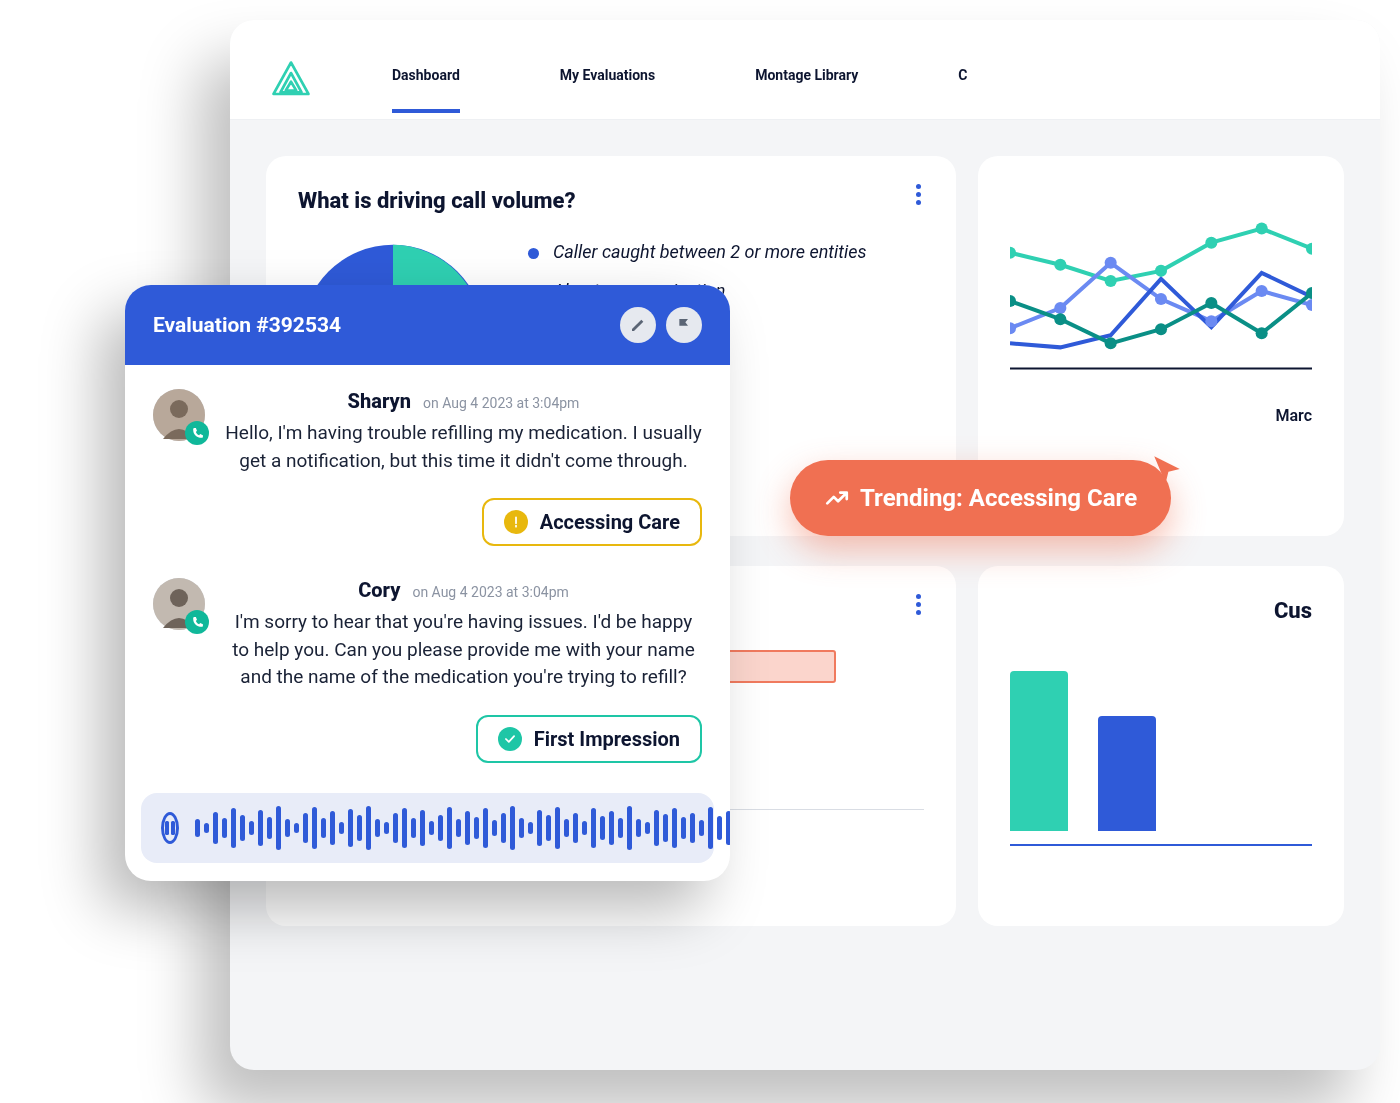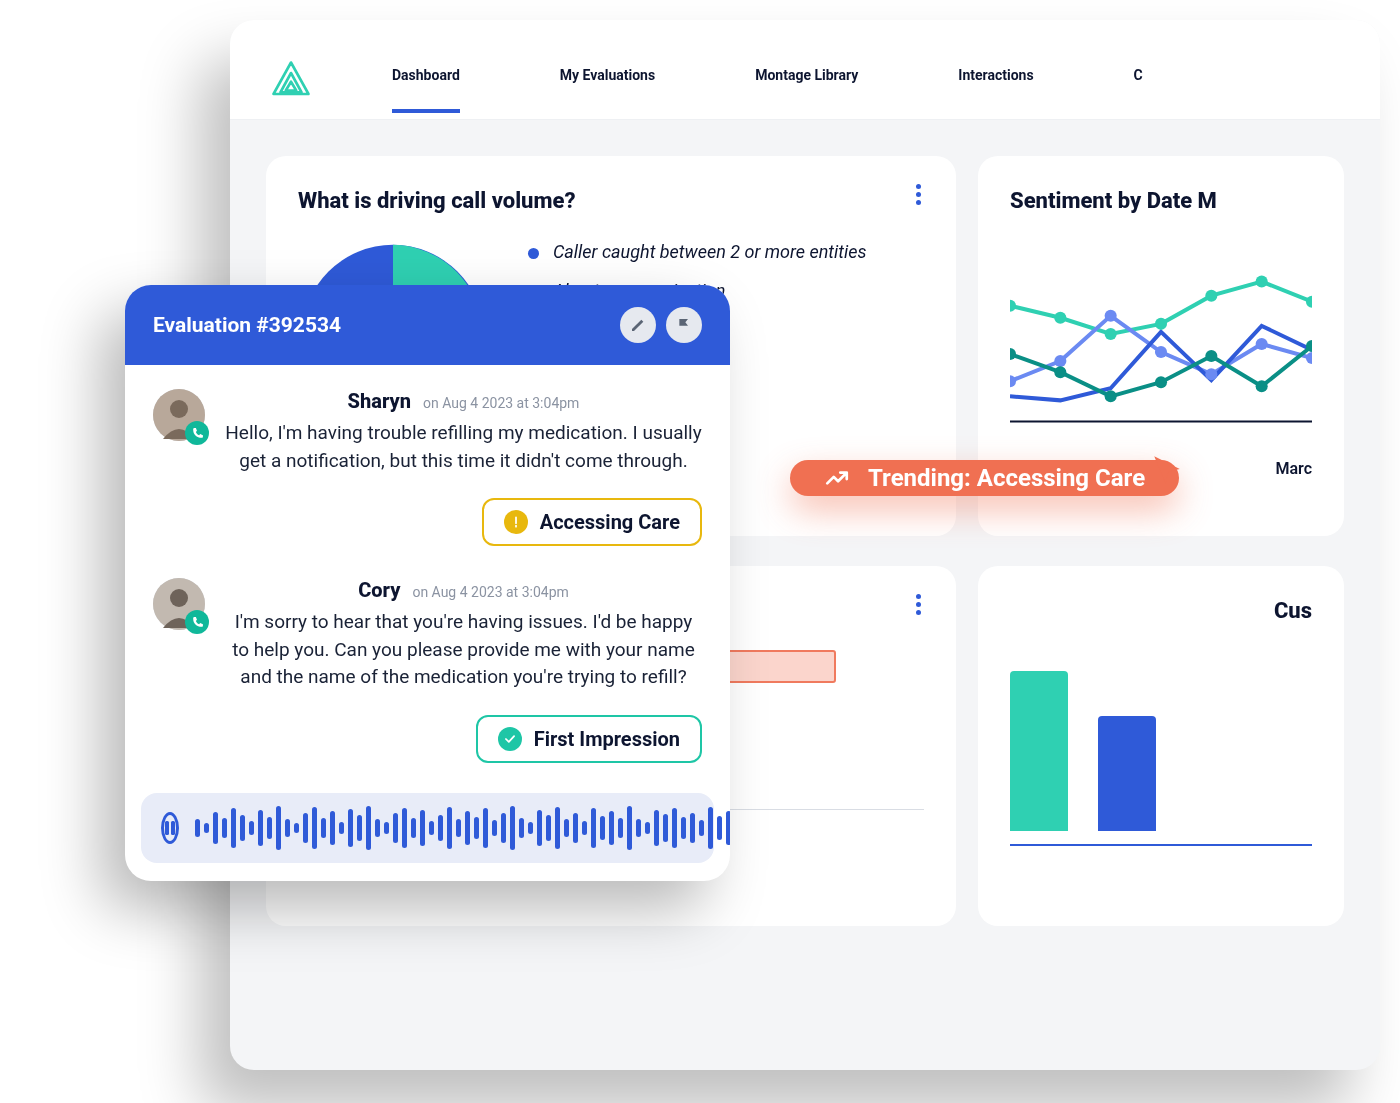--- a/index.html
+++ b/index.html
@@ -75,22 +75,22 @@
   .xlabel { text-align:right; margin-top:4px; font-size:16px; color:#0d1530; font-weight:600;}
   .barchart { display:flex; align-items:flex-end; height:180px; gap:30px; padding:10px 0 0 0; }
   .barcol { width:58px; display:flex; flex-direction:column; align-items:center; gap:8px;}
   .barcol .bar { width:100%; background:#2fd0b2; border-radius:4px 4px 0 0;}
   .barcol .bar.blue { background:#2f5ad8; }
 
   
   .trending {
     position:absolute; left:790px; top:460px;
     background:#f07052; color:#fff; border-radius:999px;
-    padding: 4px 34px; font-size:24px; font-weight:700;
-    display:flex; align-items:center; gap:18px;
+    padding: 24px 34px; font-size:24px; font-weight:700;
+    display:flex; align-items:center; gap:10px;
     box-shadow: 0 14px 34px rgba(240,112,82,.45);
     z-index: 40;
   }
   .cursor-arrow {
     position:absolute; left:1150px; top:452px; z-index:41;
   }
 
   
   .eval-card {
     position:absolute; left:125px; top:285px;
@@ -152,21 +152,20 @@
 
 <div class="dash-window">
   <div class="dash-header">
     <svg class="logo" viewBox="0 0 48 48">
       <path d="M24 4 L44 40 L4 40 Z M24 16 L36 38 L12 38 Z M24 26 L30 36 L18 36 Z" fill="none" stroke="#2fd0b2" stroke-width="3" stroke-linejoin="round"></path>
     </svg>
     <div class="nav-tabs">
       <div class="nav-tab active">Dashboard</div>
       <div class="nav-tab">My Evaluations</div>
       <div class="nav-tab">Montage Library</div>
-      <div class="nav-tab">Interactions</div>
       <div class="nav-tab">C</div>
     </div>
   </div>
 
   <div class="dash-body">
     <div class="col-left">
 
       <div class="card" style="height:380px;">
         <div class="card-menu">
             <span></span>
@@ -222,21 +221,20 @@
               <div class="bar-fill" style="width:40%;"></div>
             </div>
           <div class="bar-axis"></div>
         </div>
       </div>
     </div>
 
     <div class="col-right">
 
       <div class="card" style="height:380px;">
-        <div class="card-title">Sentiment by Date M</div>
         <svg class="chart-svg" viewBox="0 0 300 160">
           <line x1="0" y1="155" x2="300" y2="155" stroke="#0d1530" stroke-width="2"></line>
           <polyline fill="none" stroke="#2fd0b2" stroke-width="4" points="0,40 50,52 100,68 150,58 200,30 250,16 300,36"></polyline>
           <polyline fill="none" stroke="#6b8af2" stroke-width="4" points="0,115 50,95 100,50 150,86 200,108 250,78 300,92"></polyline>
           <polyline fill="none" stroke="#2f5ad8" stroke-width="4" points="0,130 50,134 100,122 150,66 200,114 250,60 300,84"></polyline>
           <polyline fill="none" stroke="#0a8f86" stroke-width="4" points="0,88 50,106 100,130 150,116 200,90 250,120 300,80"></polyline>
           <g fill="#2fd0b2">
               <circle cx="0" cy="40" r="6"></circle>
               <circle cx="50" cy="52" r="6"></circle>
               <circle cx="100" cy="68" r="6"></circle>

